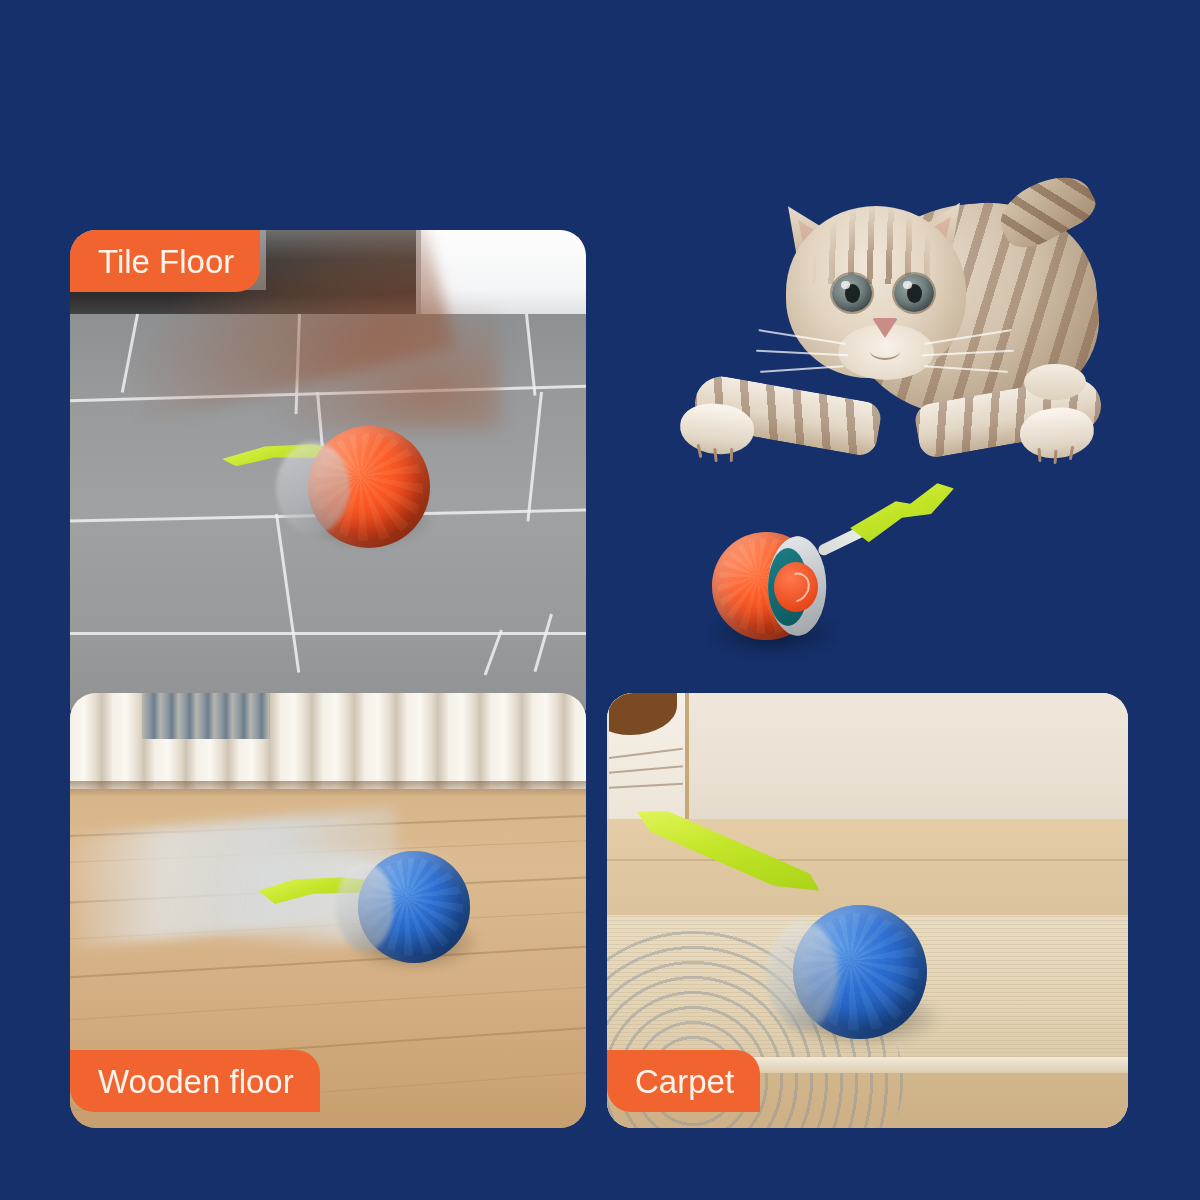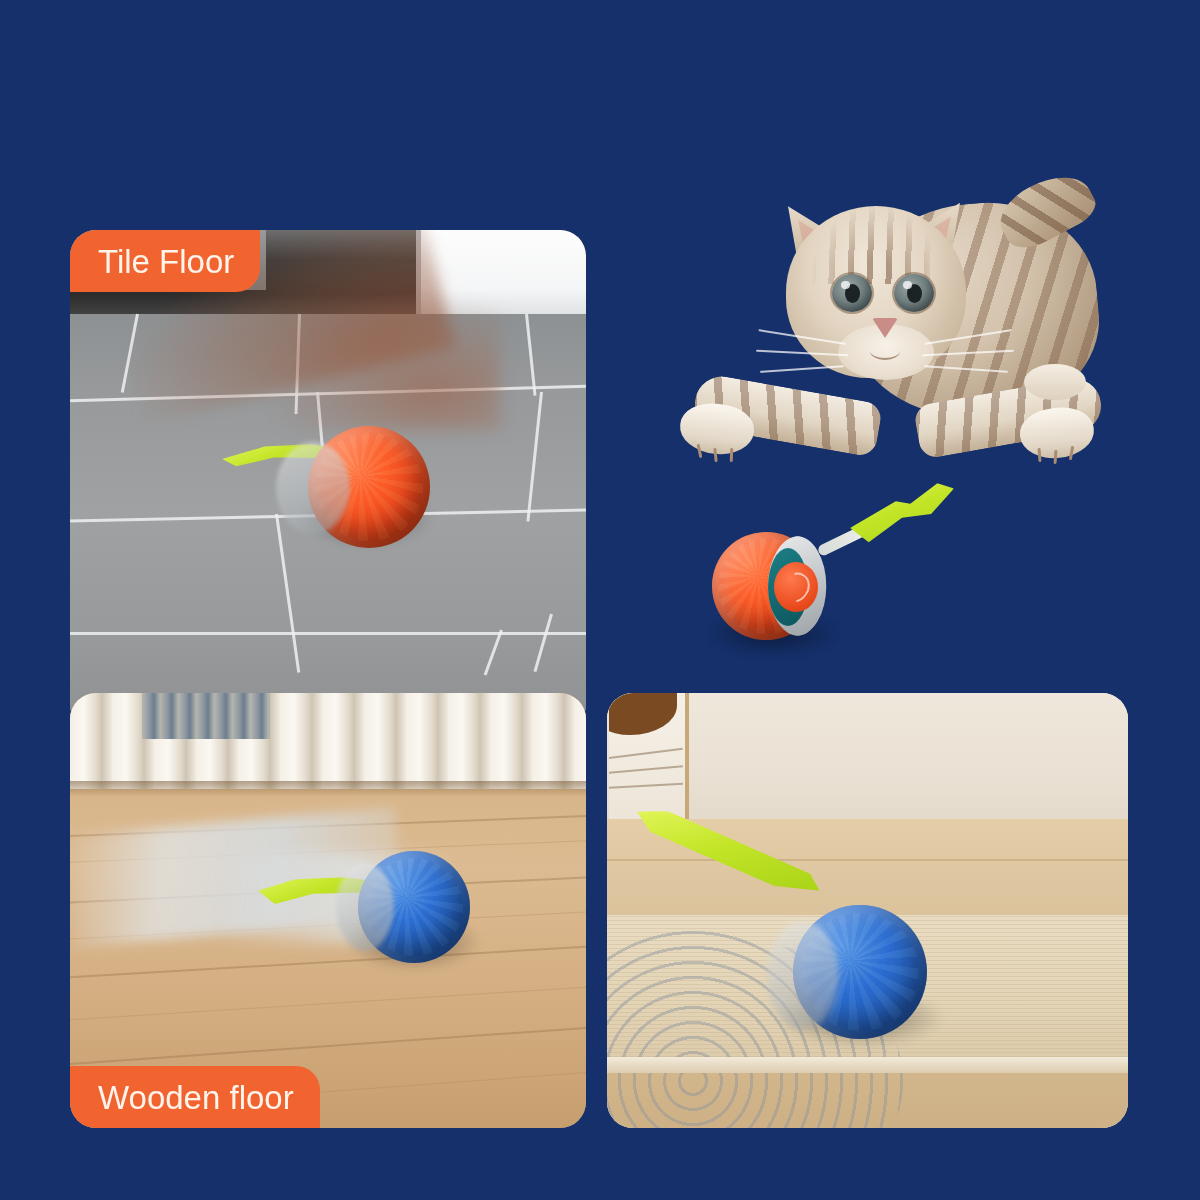--- a/index.html
+++ b/index.html
@@ -47,21 +47,21 @@
     padding:0 26px 0 28px;
     height:62px;
     white-space:nowrap;
     z-index:6;
   }
   .badge.tl{ 
     left:0; top:0;
     border-radius:24px 0 24px 0;
   }
   .badge.bl{ 
-    left:0; bottom:0;
+    left:0; bottom:16px;
     border-radius:0 24px 0 24px;
   }
 
   
   #panel-tile{ left:70px; top:230px; width:516px; height:501px; }
   .tile-scene{ position:absolute; inset:0; }
   .tile-wallband{
     position:absolute; left:0; top:0; width:100%; height:92px;
     background:linear-gradient(180deg,#6e6e6e 0%,#3c3c3c 32%,#2c2c2c 70%,#4a4a4a 100%);
   }
@@ -481,20 +481,23 @@
       </div>
 
       <div class="ball blue" style="left:186px; top:212px; width:134px; height:134px;">
         <div class="shadow" style="left:-14px; top:84px; width:164px; height:58px;"></div>
         <div class="sphere"></div>
         <div class="swirl"></div>
         <div class="band" style="left:-26px; top:16px; width:72px; height:108px; opacity:.55; filter:blur(3px);"></div>
       </div>
     </div>
 
+    <div class="badge bl" style="background: rgb(242, 100, 47); color: rgb(255, 244, 236);">
+      <span>Carpet</span>
+    </div>
   </div>
 
   <div id="cat-figure">
     <div class="cat-part cat-tail"></div>
     <div class="cat-part cat-rump"></div>
     <div class="cat-part cat-body"></div>
 
     <div class="cat-part cat-leg fl"></div>
     <div class="cat-part cat-leg fr"></div>
     <div class="cat-part cat-hindpaw"></div>

